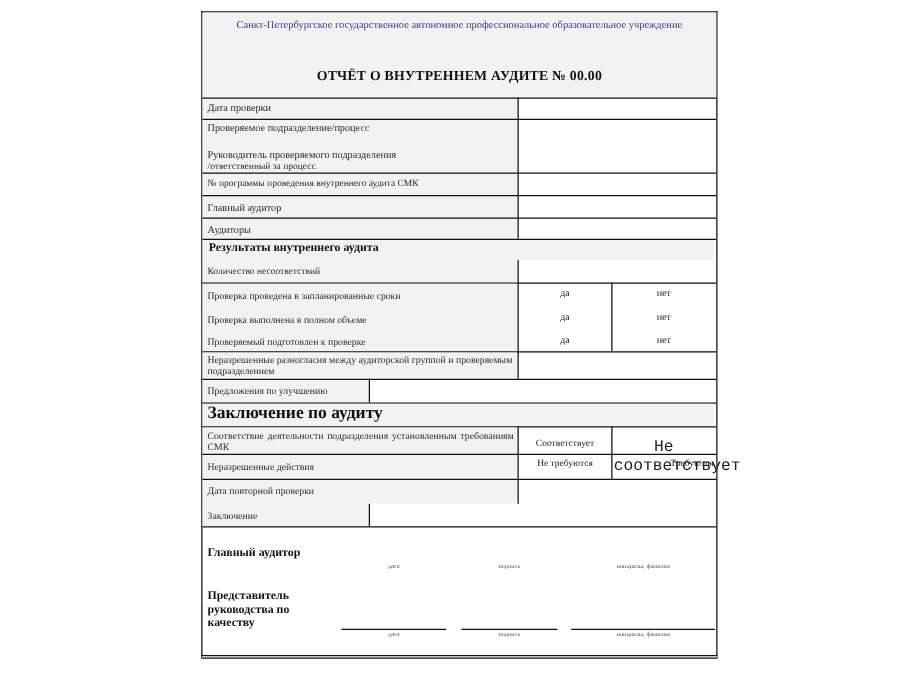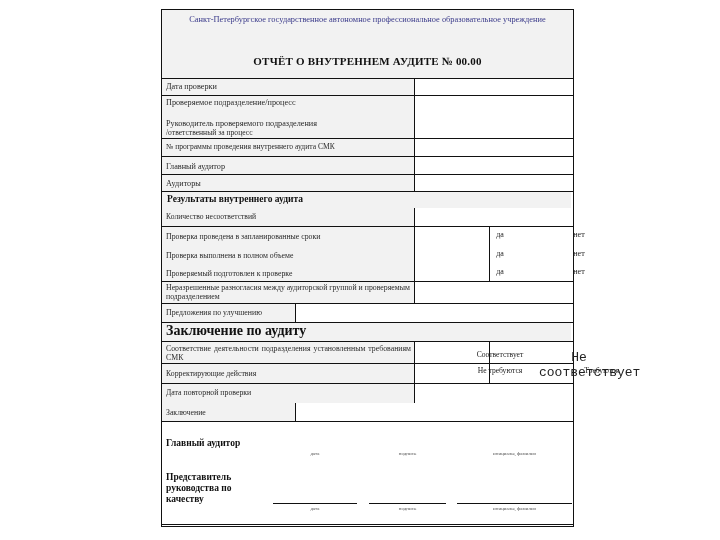--- a/index.html
+++ b/index.html
@@ -10,21 +10,21 @@
     .abs { position: absolute; }
     .hline { position: absolute; height: 0; border-top: 1.3px solid #111; }
     .vline { position: absolute; width: 0; border-left: 1.3px solid #111; }
     .gray { position: absolute; background: #f2f2f2; }
     .lbl { position: absolute; font-size: 8.2px; line-height: 10px; color: #2a2a2a; white-space: nowrap; }
     .lbl.wrap { white-space: normal; }
     .hdr-org { position: absolute; left: 0; width: 411px; text-align: center; font-size: 8.4px;
                line-height: 11px; color: #3a3a8a; }
     .title { position: absolute; left: 0; width: 411px; text-align: center; font-size: 11px;
              font-weight: bold; color: #111; letter-spacing: 0.2px; }
-    .cell-val { position: absolute; text-align: center; font-size: 8px; color: #222; padding-left: 48px; }
+    .cell-val { position: absolute; text-align: center; font-size: 8px; color: #222; }
     .sig-line { position: absolute; height: 0; border-top: 1px solid #111; }
     .sig-cap { position: absolute; text-align: center; font-size: 5px; color: #555; }
     .section-title { font-size: 9.5px; font-weight: bold; color: #111; }
   </style>
 </head>
 <body>
 
 <div class="frame">
 
   <div class="gray" style="left:0;top:0;width:411px;height:68px;"></div>
@@ -109,21 +109,21 @@
   <div class="gray" style="left:0;top:332px;width:252px;height:41px;"></div>
   <div class="vline" style="left:252px;top:331px;height:42px;"></div>
   <div class="vline" style="left:327px;top:331px;height:42px;"></div>
 
   <div class="lbl wrap" style="left:4px;top:334px;width:245px;font-size:7.8px;line-height:9px;text-align:justify;">Соответствие деятельности подразделения установленным требованиям СМК</div>
   <div class="cell-val" style="left:254px;top:340px;width:72px;font-size:7.6px;">Соответствует</div>
   <div class="cell-val" style="left:329px;top:340px;width:80px;font-size:13px;font-family:Liberation Mono, monospace;">Не соответствует</div>
 
   <div class="hline" style="left:0;top:353px;width:411px;"></div>
 
-  <div class="lbl" style="left:4px;top:359px;font-size:7.8px;">Корректирующие действия</div>
+  <div class="lbl" style="left:4px;top:359px;font-size:7.8px;">Неразрешенные действия</div>
   <div class="cell-val" style="left:254px;top:356px;width:72px;font-size:7.6px;">Не требуются</div>
   <div class="cell-val" style="left:329px;top:356px;width:80px;font-size:7.6px;text-align:right;">Требуются</div>
 
   <div class="hline" style="left:0;top:373px;width:411px;"></div>
 
   <div class="gray" style="left:0;top:374px;width:252px;height:19px;"></div>
   <div class="vline" style="left:252px;top:373px;height:20px;"></div>
   <div class="lbl" style="left:4px;top:378px;font-size:7.8px;">Дата повторной проверки</div>
   <div class="abs" style="left:254px;top:374px;width:156px;height:18px;"></div>
 

